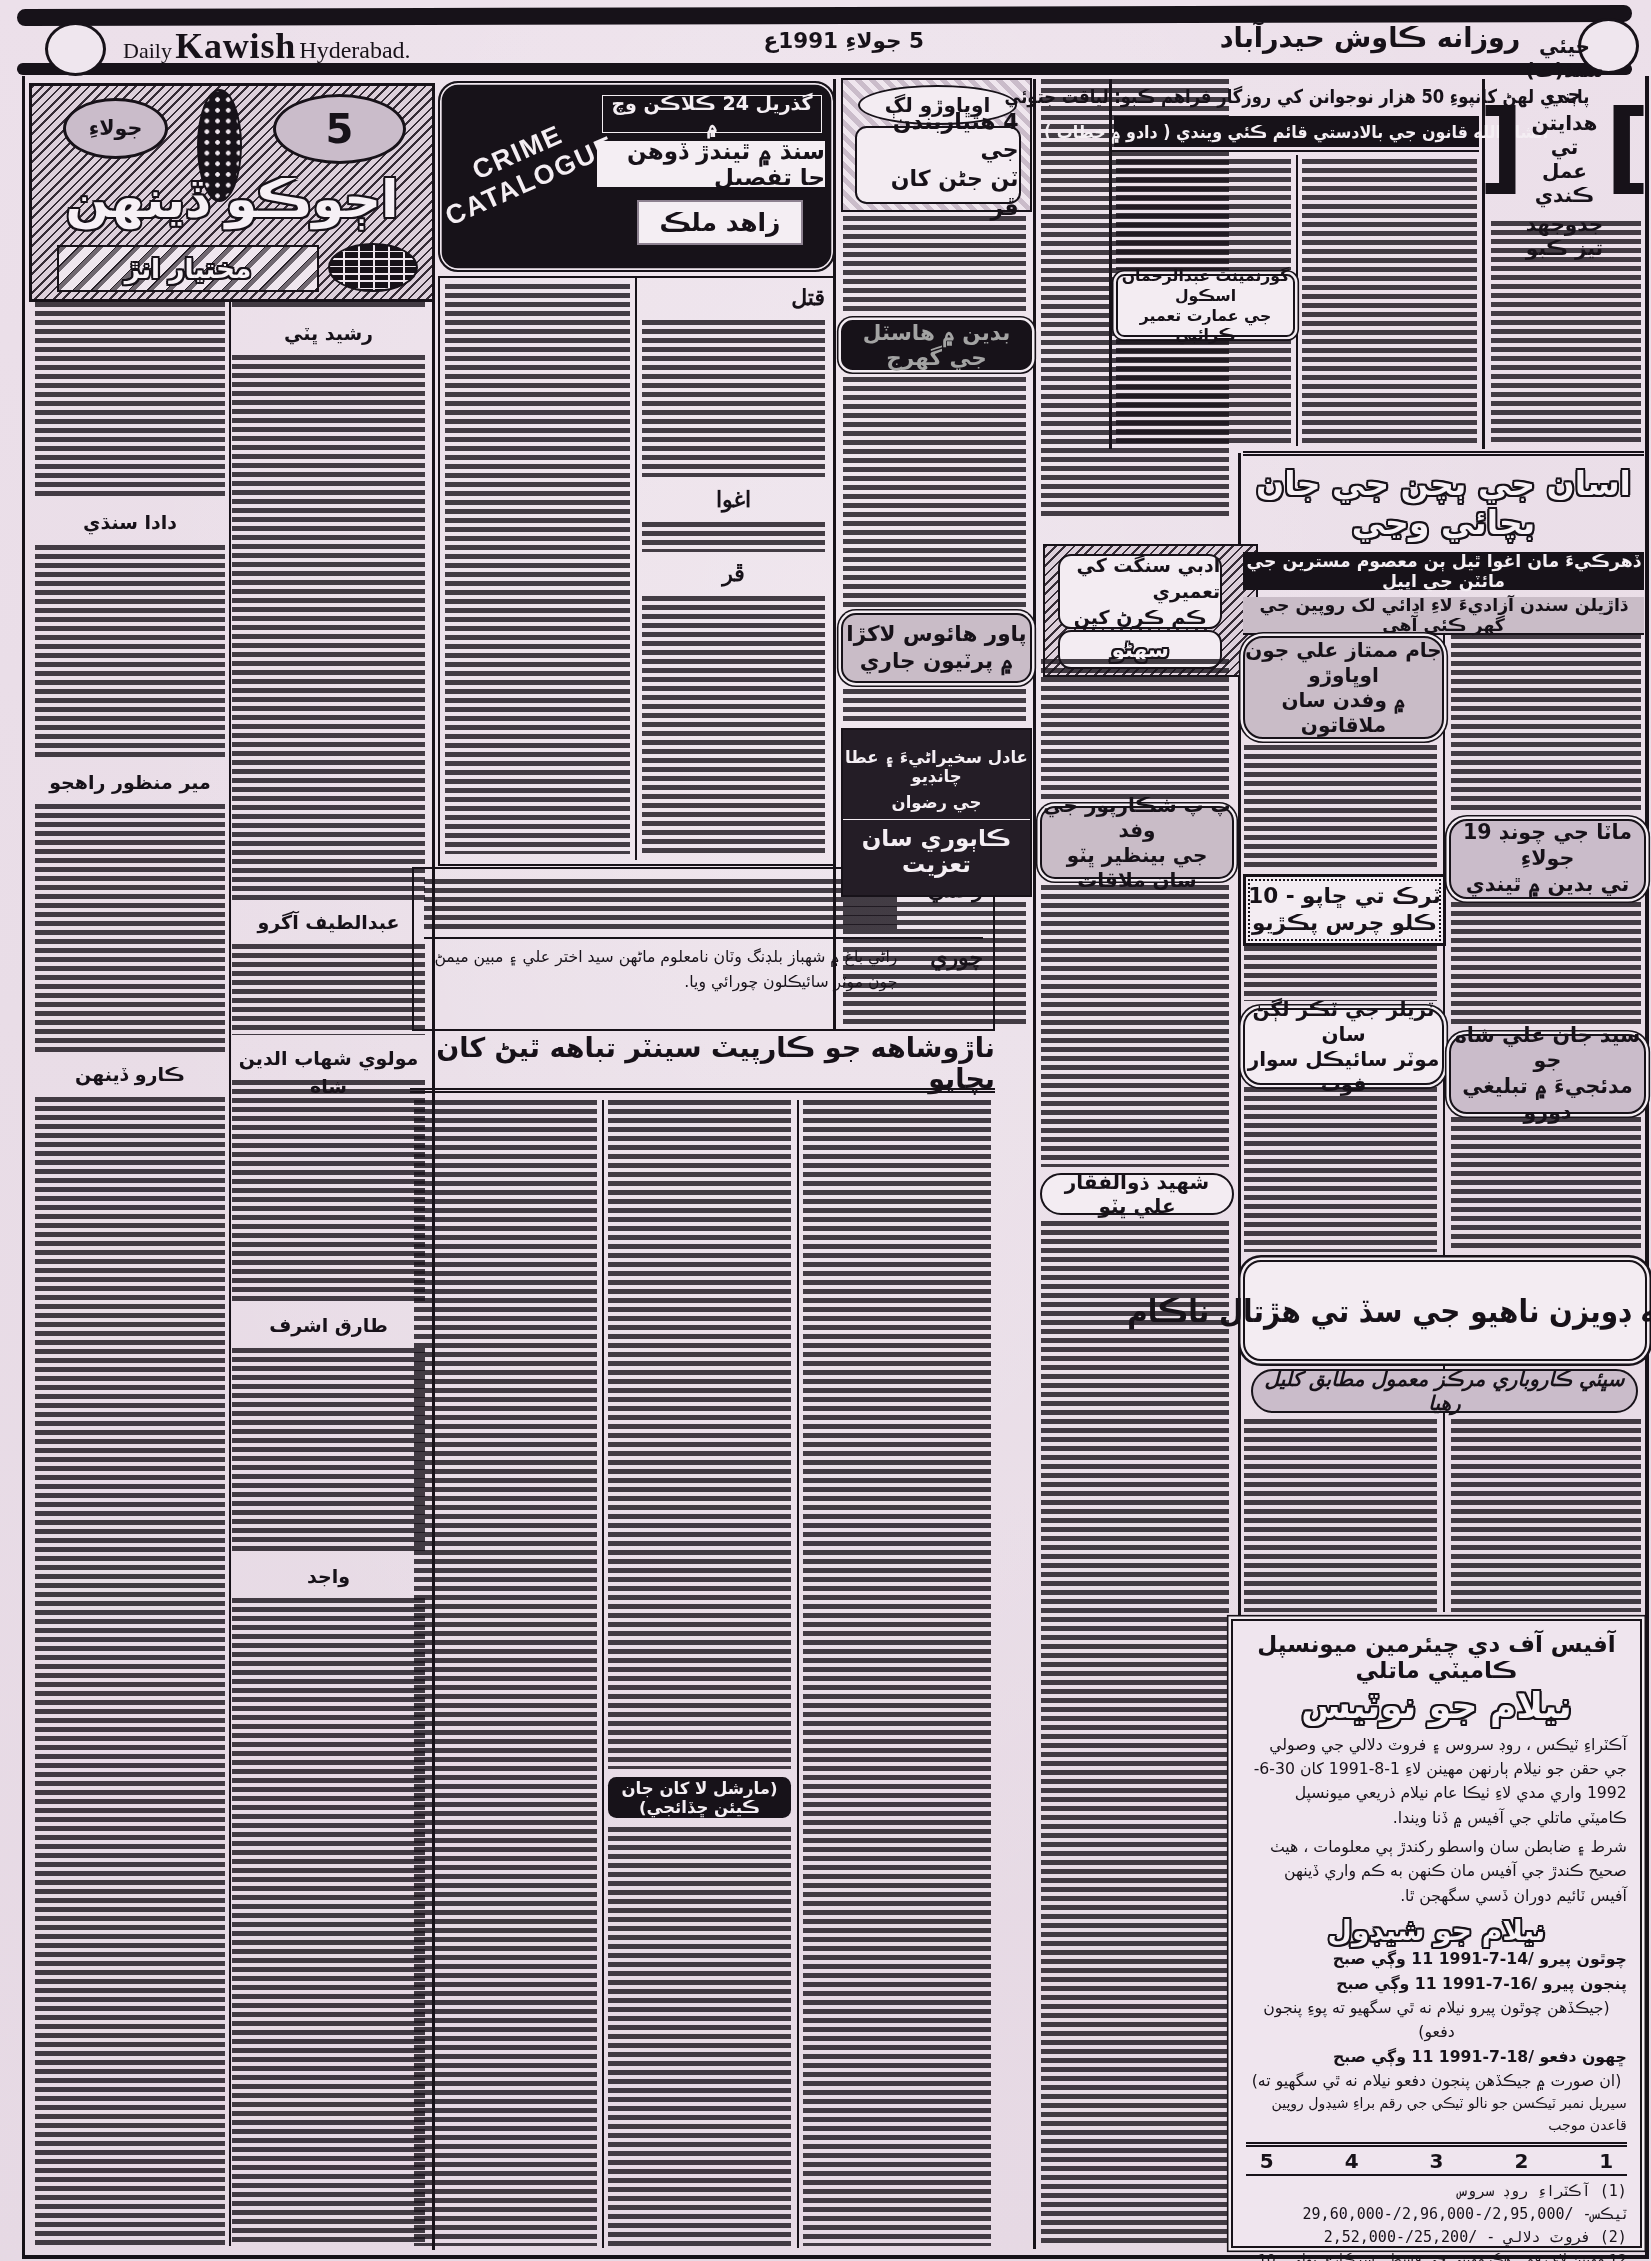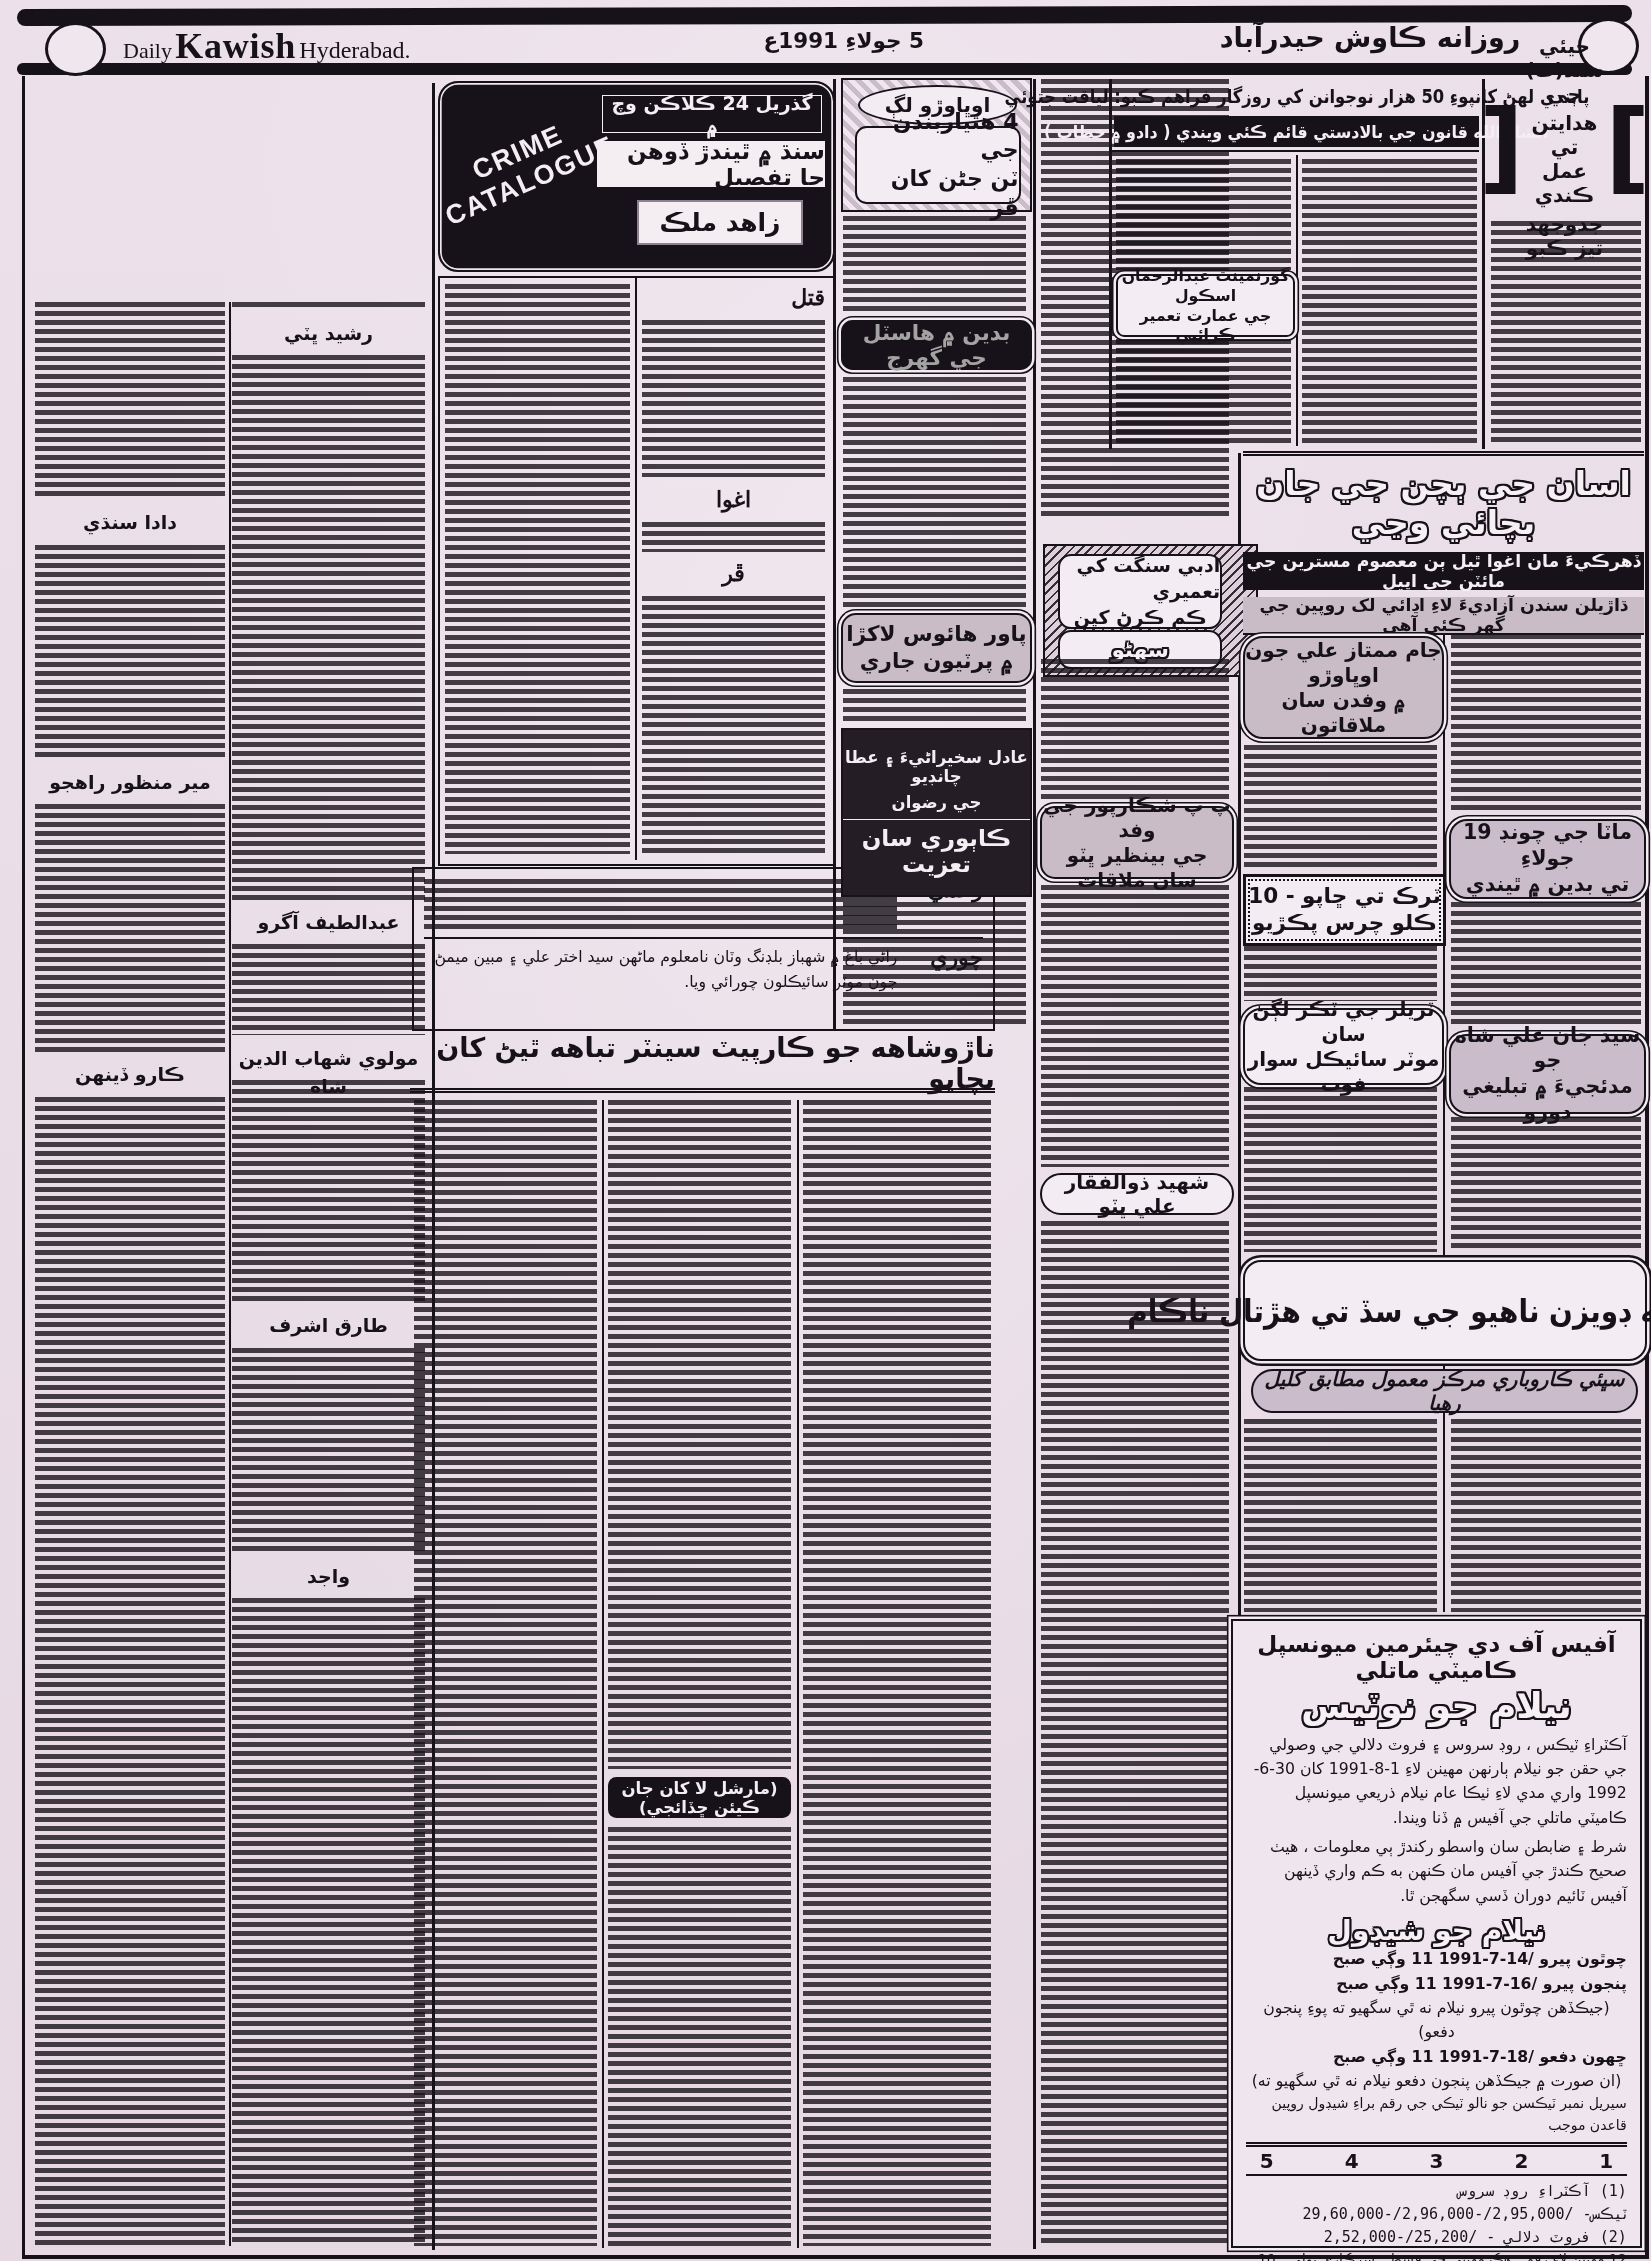--- a/index.html
+++ b/index.html
@@ -70,20 +70,34 @@
   <div class="vline" style="left:1110px;top:79px;height:370px;"></div>
   <div class="vline" style="left:1483px;top:79px;height:370px;"></div>
   <div class="vline" style="left:1297px;top:155px;height:291px;width:1.7px;"></div>
   <div class="vline" style="left:230px;top:302px;height:1944px;width:1.7px;"></div>
   <div class="vline" style="left:636px;top:277px;height:583px;width:1.7px;"></div>
   <div class="vline" style="left:603px;top:1100px;height:1148px;width:1.7px;"></div>
   <div class="vline" style="left:798px;top:1100px;height:1148px;width:1.7px;"></div>
   <div class="vline" style="left:1444px;top:633px;height:979px;width:1.7px;"></div>
   <div class="hline" style="left:1113px;top:150px;width:367px;height:1.7px;"></div>
 
+  <div class="abs hatch" style="left:30px;top:83px;width:400px;height:213px;border:3.3px solid #171219;background-color:#ddd0db;">
+    <div class="abs" style="left:31px;top:11.6px;width:99px;height:55px;border:3.3px solid #171219;border-radius:50%;background:#cabcca;display:flex;align-items:center;justify-content:center;">
+      <span style="font-weight:bold;font-size:20.6px;">جولاءِ</span>
+    </div>
+    <div class="abs" style="left:165px;top:3.3px;width:41px;height:109px;border:2.5px solid #171219;border-radius:50%;background-color:#171219;background-image:radial-gradient(#efe6ee 2px,rgba(0,0,0,0) 2.5px);background-size:10.7px 10.7px;background-position:2.5px 3.3px;"></div>
+    <div class="abs" style="left:241px;top:8.3px;width:127px;height:64px;border:3.3px solid #171219;border-radius:50%;background:#cabcca;display:flex;align-items:center;justify-content:center;">
+      <span style="font-weight:bold;font-size:40px;">5</span>
+    </div>
+    <div class="abs outline" style="left:0;top:84px;width:100%;text-align:center;font-size:51px;font-weight:bold;letter-spacing:5px;">اڄوڪو ڏينهن</div>
+    <div class="abs" style="left:25px;top:159px;width:258px;height:43px;border:2.5px solid #171219;background:repeating-linear-gradient(135deg,rgba(23,18,25,.55) 0 5px,#efe6ee 5px 13.2px);display:flex;align-items:center;justify-content:center;">
+      <span class="outline" style="font-size:26.4px;font-weight:bold;">مختيار انڙ</span>
+    </div>
+    <div class="abs" style="left:296px;top:157px;width:86px;height:45px;border:2.5px solid #171219;border-radius:50%;background-color:#171219;background-image:repeating-linear-gradient(to bottom,rgba(0,0,0,0) 0 5.8px,#efe6ee 5.8px 7.4px),repeating-linear-gradient(to right,rgba(0,0,0,0) 0 13.2px,#efe6ee 13.2px 15px);"></div>
+  </div>
 
   <div class="abs col" style="left:233px;top:302px;width:193px;height:1944px;">
     <div class="greek" style="height:8.3px;flex:none;"></div>
     <div class="subhead">رشيد ڀٽي</div>
     <div class="greek" style="height:545px;flex:none;"></div>
     <div class="subhead">عبدالطيف آگرو</div>
     <div class="greek" style="height:91px;flex:none;"></div>
     <div class="subhead">مولوي شهاب الدين شاه</div>
     <div class="greek" style="height:223px;flex:none;"></div>
     <div class="subhead">طارق اشرف</div>

